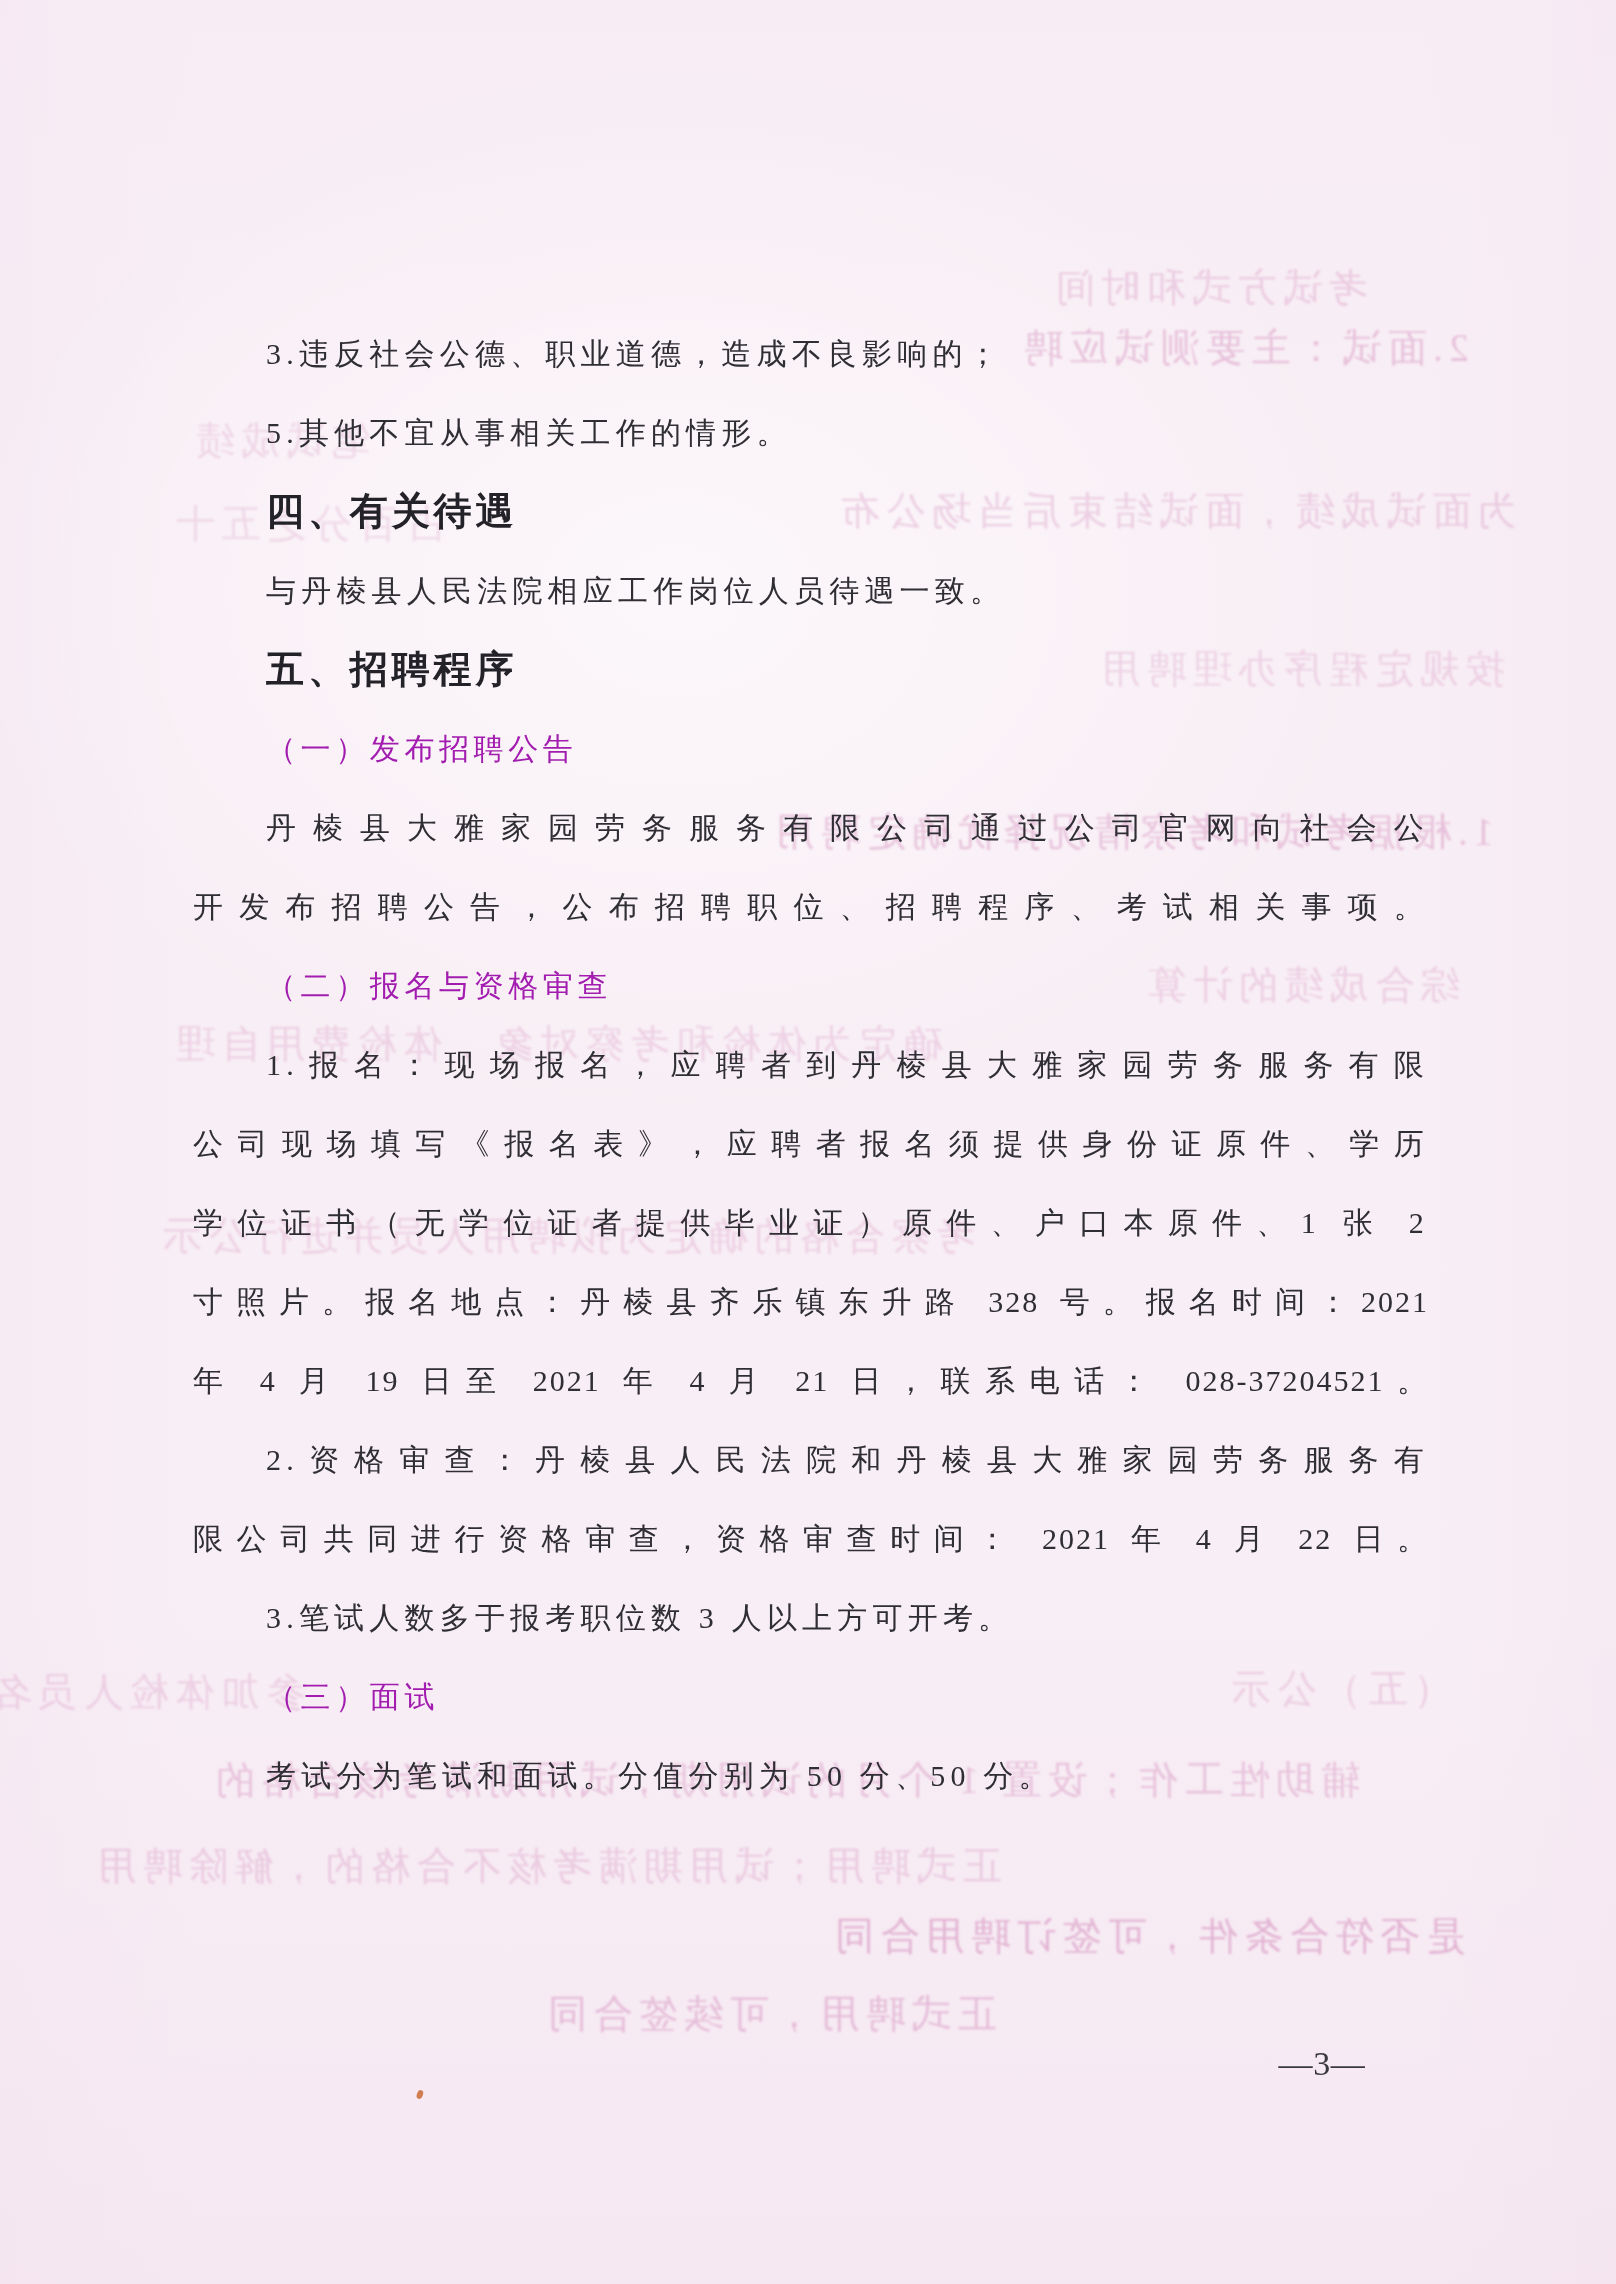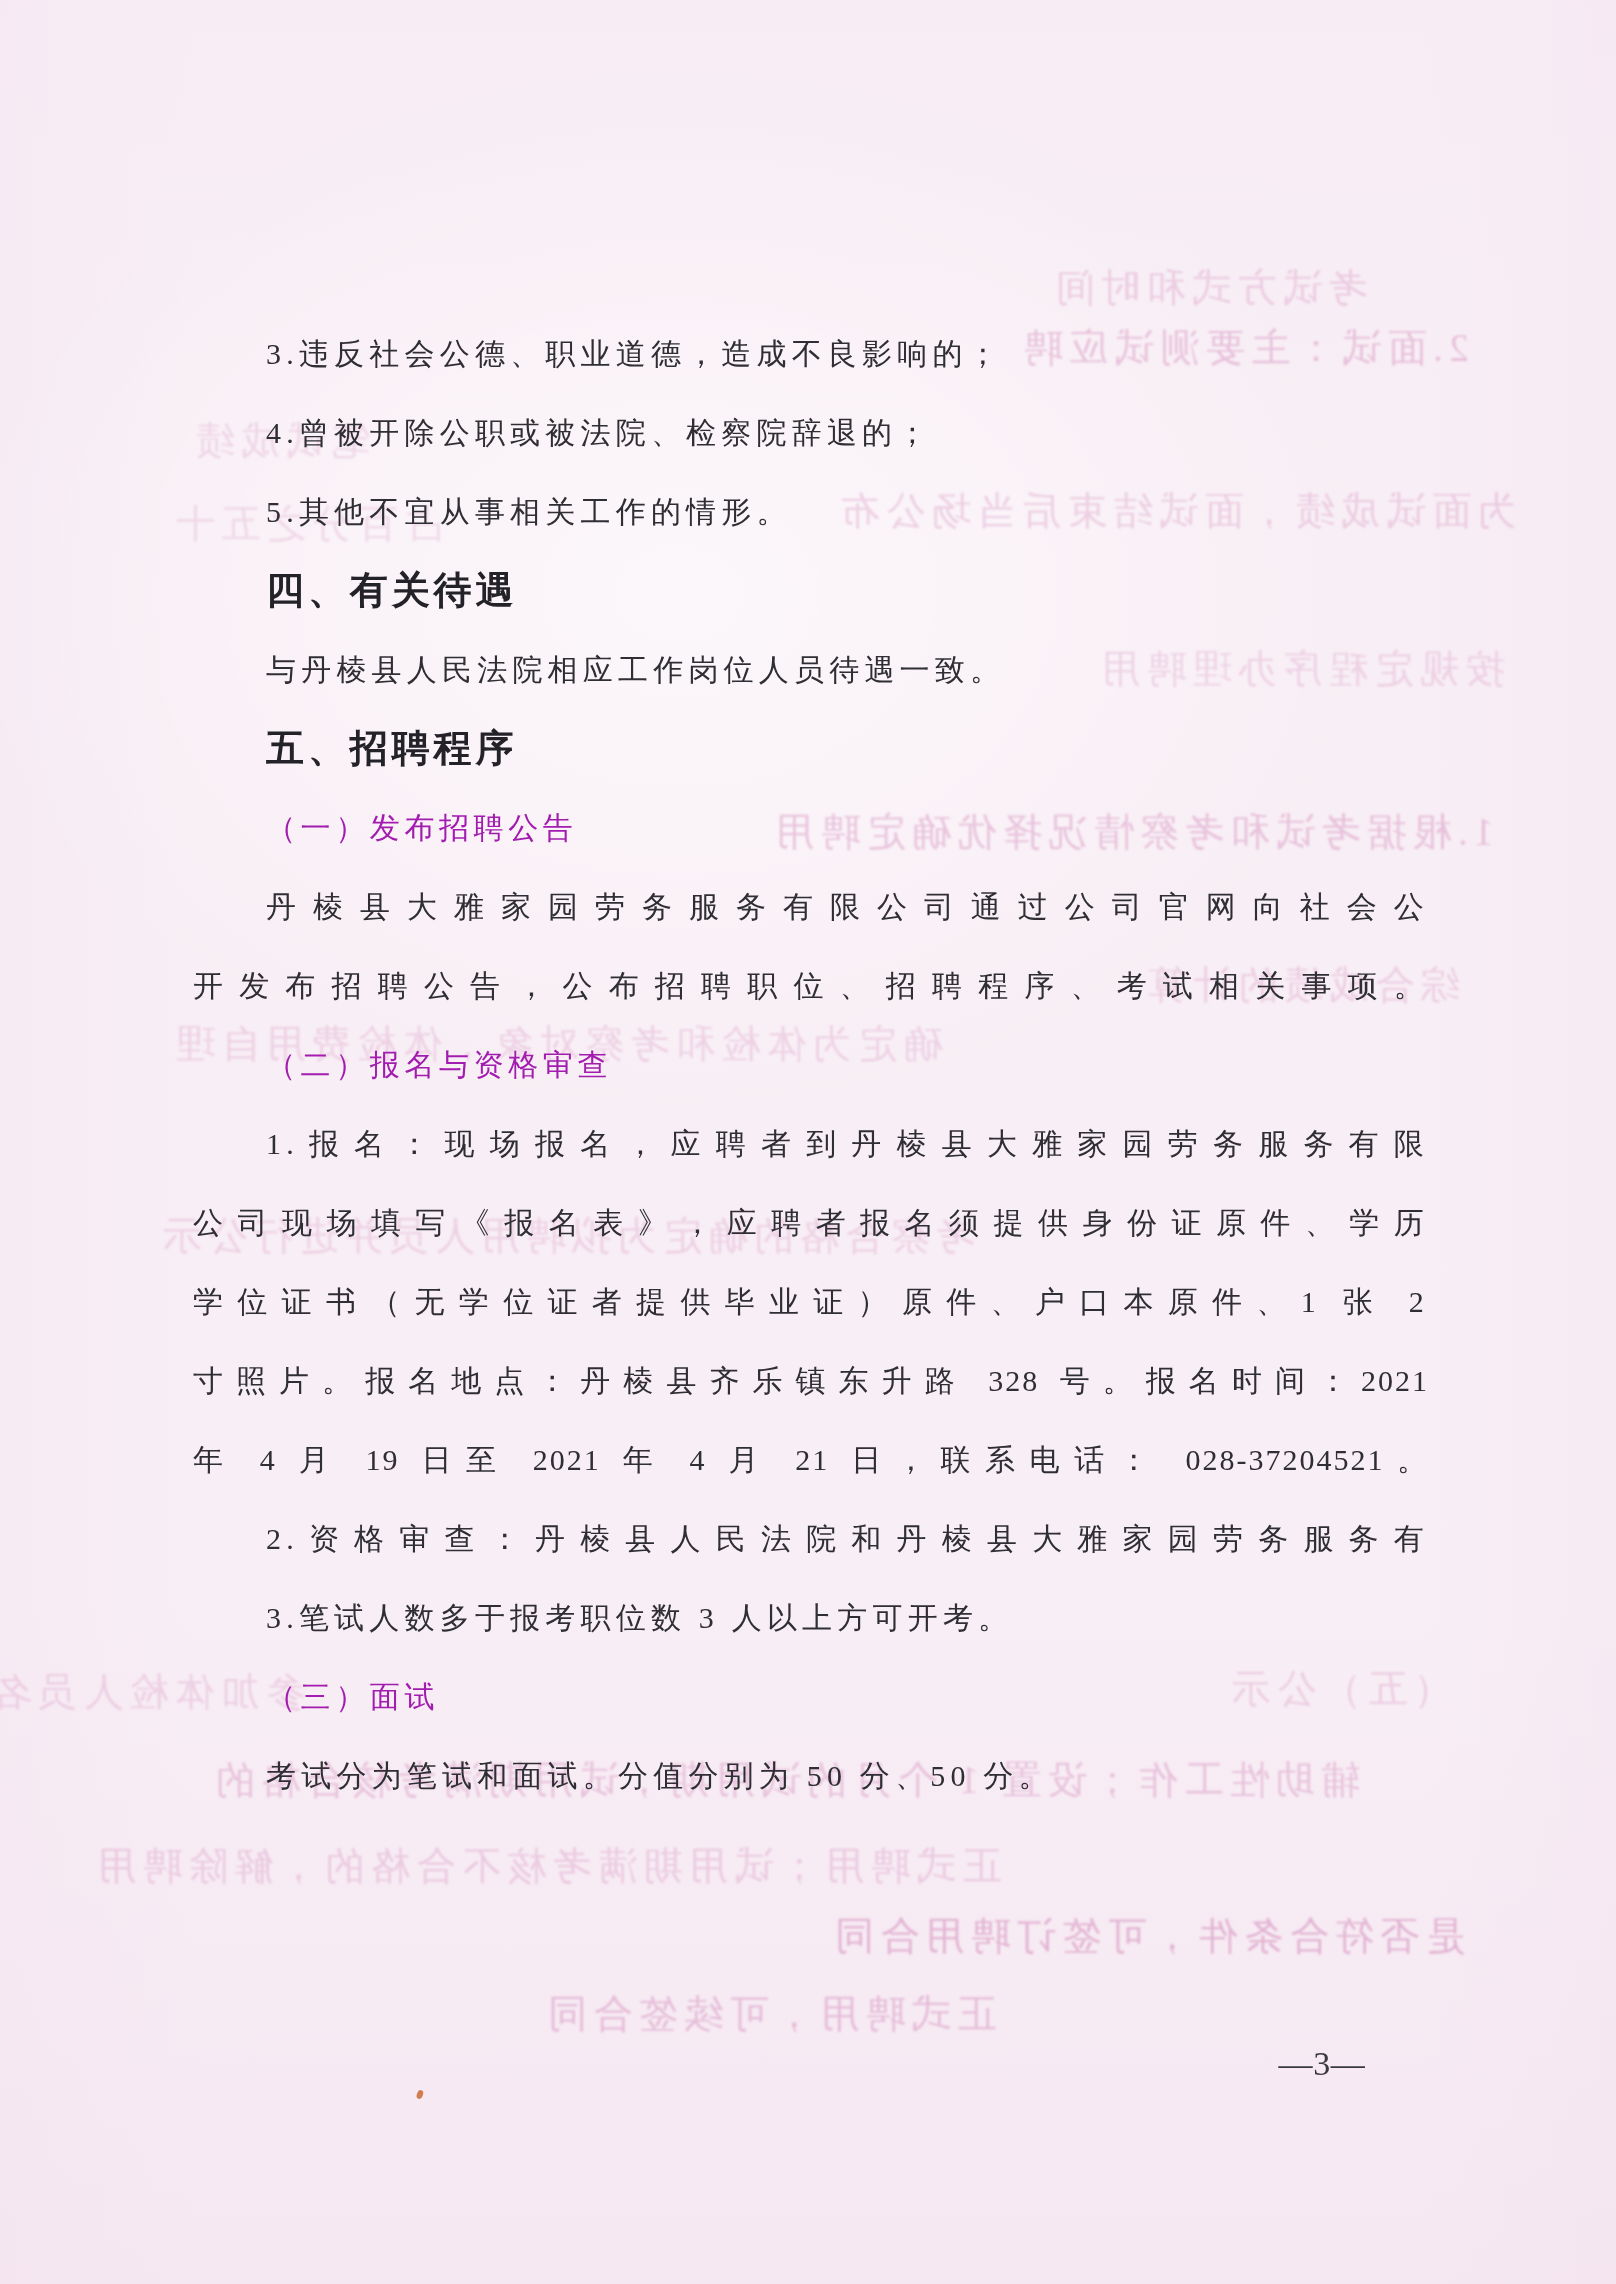--- a/index.html
+++ b/index.html
@@ -107,35 +107,35 @@
     <div class="bleed" style="top:1665px; left:-59px;  opacity:.26;">参加体检人员名单</div>
     <div class="bleed" style="top:1662px; left:1225px; opacity:.28;">（五）公示</div>
     <div class="bleed" style="top:1753px; left:209px;  opacity:.38;">辅助性工作；设置 1 个月的试用期，试用期满考核合格的</div>
     <div class="bleed" style="top:1839px; left:91px;  opacity:.30;">正式聘用；试用期满考核不合格的，解除聘用</div>
     <div class="bleed" style="top:1909px; left:828px; opacity:.50;">是否符合条件，可签订聘用合同</div>
     <div class="bleed" style="top:1987px; left:541px;  opacity:.42;">正式聘用，可续签合同</div>
   </div>
 
   <div class="text-col">
     <div class="ln indent">3.违反社会公德、职业道德，造成不良影响的；</div>
-    <div class="ln indent">4.曾被开除公职或被法院、检察院辞退的；</div>
     <div class="ln indent">5.其他不宜从事相关工作的情形。</div>
     <div class="ln indent head">四、有关待遇</div>
     <div class="ln indent">与丹棱县人民法院相应工作岗位人员待遇一致。</div>
     <div class="ln indent head">五、招聘程序</div>
     <div class="ln indent sub">（一）发布招聘公告</div>
     <div class="ln indent fill">丹棱县大雅家园劳务服务有限公司通过公司官网向社会公</div>
     <div class="ln fill">开发布招聘公告，公布招聘职位、招聘程序、考试相关事项。</div>
     <div class="ln indent sub">（二）报名与资格审查</div>
     <div class="ln indent fill">1.报名：现场报名，应聘者到丹棱县大雅家园劳务服务有限</div>
     <div class="ln fill">公司现场填写《报名表》，应聘者报名须提供身份证原件、学历</div>
     <div class="ln fill">学位证书（无学位证者提供毕业证）原件、户口本原件、1 张 2</div>
     <div class="ln fill tight">寸照片。报名地点：丹棱县齐乐镇东升路 328 号。报名时间：2021</div>
     <div class="ln fill tight">年 4 月 19 日至 2021 年 4 月 21 日，联系电话： 028-37204521。</div>
     <div class="ln indent fill">2.资格审查：丹棱县人民法院和丹棱县大雅家园劳务服务有</div>
+    <div class="ln fill tight">限公司共同进行资格审查，资格审查时间： 2021 年 4 月 22 日。</div>
     <div class="ln indent">3.笔试人数多于报考职位数 3 人以上方可开考。</div>
     <div class="ln indent sub">（三）面试</div>
     <div class="ln indent">考试分为笔试和面试。分值分别为 50 分、50 分。</div>
   </div>
 
   <div class="page-num">—3—</div>
 
   <div class="speck"></div>
 
 </div>

